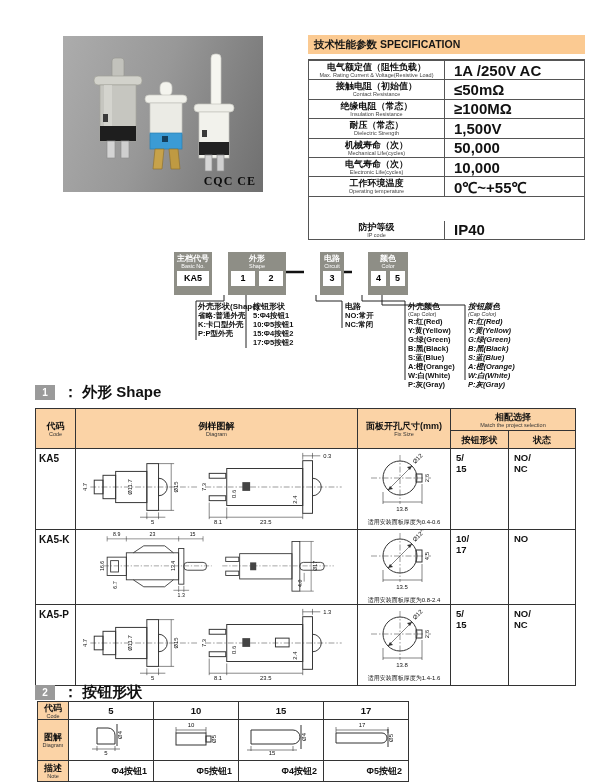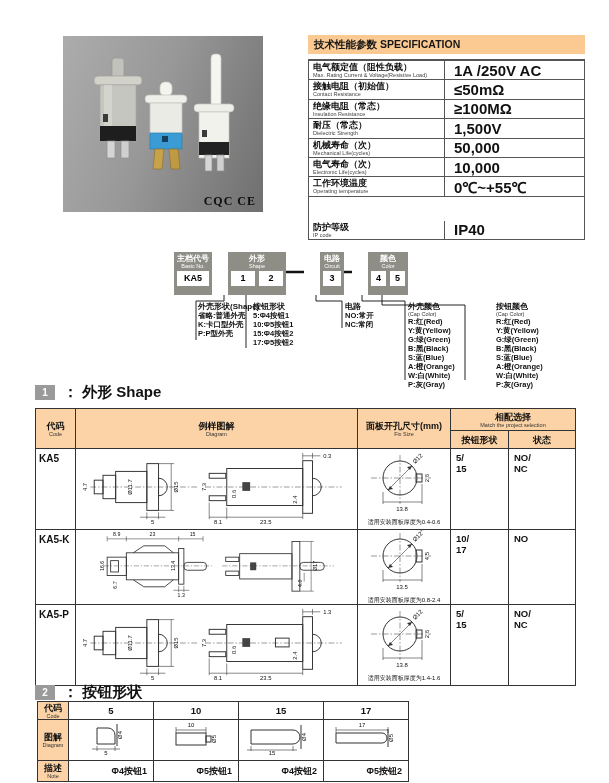--- a/index.html
+++ b/index.html
@@ -1,31 +1,31 @@
 <!DOCTYPE html>
 <html><head>
 <meta charset="utf-8">
 <style>
   html,body { margin:0; padding:0; background:#fff; }
   .page { position:relative; width:609px; height:783px; background:#fff;
           font-family:"Liberation Sans", sans-serif; color:#111; overflow:hidden; }
 
   
-  .photo { position:absolute; left:63px; top:36px; width:200px; height:176px;
+  .photo { position:absolute; left:63px; top:36px; width:200px; height:156px;
            background:linear-gradient(110deg,#acacac 0%,#989898 45%,#6f6f6f 100%); }
   .photo-caption { position:absolute; right:7px; bottom:3px;
            font-family:"Liberation Serif", serif; font-weight:bold; font-size:12px;
            letter-spacing:1px; color:#0d0d0d; }
 
   
   .spec { position:absolute; left:308px; top:35px; width:277px; }
   .bar  { background:#fbca92; font-weight:bold; font-size:10.5px; color:#161616;
           padding:3px 6px 2px 6px; }
   .spec-table { margin-top:5px; border:1px solid #555; border-top:2px solid #555; }
-  .spec-row { display:flex; border-bottom:1px solid #555; height:18.4px; align-items:stretch; }
+  .spec-row { display:flex; border-bottom:1px solid #555; height:18.4px; align-items:stretch;text-align:center; }
   .spec-row:last-child { border-bottom:none;margin-top:24px; }
   .spec-label { width:136px; border-right:1px solid #555; padding:1px 4px 0 4px; box-sizing:border-box; }
   .spec-label .zh { font-size:9px; font-weight:bold; line-height:10px; white-space:nowrap; }
   .spec-label .en { font-size:5.5px; color:#444; line-height:6px; white-space:nowrap; }
   .spec-value { flex:1; font-size:15px; font-weight:bold; display:flex; align-items:center; padding-left:9px; }
 
   
   .order-bar { position:absolute; left:30px; top:224px; width:542px; box-sizing:border-box;
                background:#fbca92; font-weight:bold; font-size:10.5px; padding:2px 8px 2px 8px; }
   .order-diagram { position:absolute; left:0; top:248px; width:609px; height:140px; }
@@ -35,21 +35,21 @@
   .og-en { font-size:5.5px; line-height:6px; white-space:nowrap; }
   .og-codes { display:flex; gap:4px; margin-top:2px; }
   .og-code { flex:1; background:#fff; color:#000; font-size:9px; font-weight:bold;
              height:15px; line-height:15px; }
   .g0 { left:158px; width:38px; } .g1 { left:212px; width:58px; }
   .g2 { left:304px; width:24px; } .g3 { left:352px; width:40px; }
   .conn { position:absolute; left:0; top:0; }
   .lg { position:absolute; top:54px; }
   .lg0 { left:198px; width:54px; } .lg1 { left:253px; width:62px; }
   .lg2 { left:345px; width:50px; } .lg3 { left:408px; width:57px; }
-  .lg4 { left:496px; width:58px; }
+  .lg4 { left:468px; width:58px;font-style:italic; }
   .lg-title { font-size:8px; font-weight:bold; line-height:9px; white-space:nowrap; }
   .lg-sub { font-size:5.5px; color:#333; line-height:6px; }
   .lg-lines { font-size:7.5px; font-weight:bold; line-height:9px; white-space:pre-line; }
 
   
   .sec { position:absolute; left:35px; display:flex; align-items:center; gap:8px; }
   .sec1 { top:383px; } .sec2 { top:683px; }
   .sec-num { width:20px; height:15px; background:#9a9a9a; color:#fff; font-weight:bold;
              font-size:10px; text-align:center; line-height:15px; }
   .sec-title { font-size:15px; font-weight:bold; }

